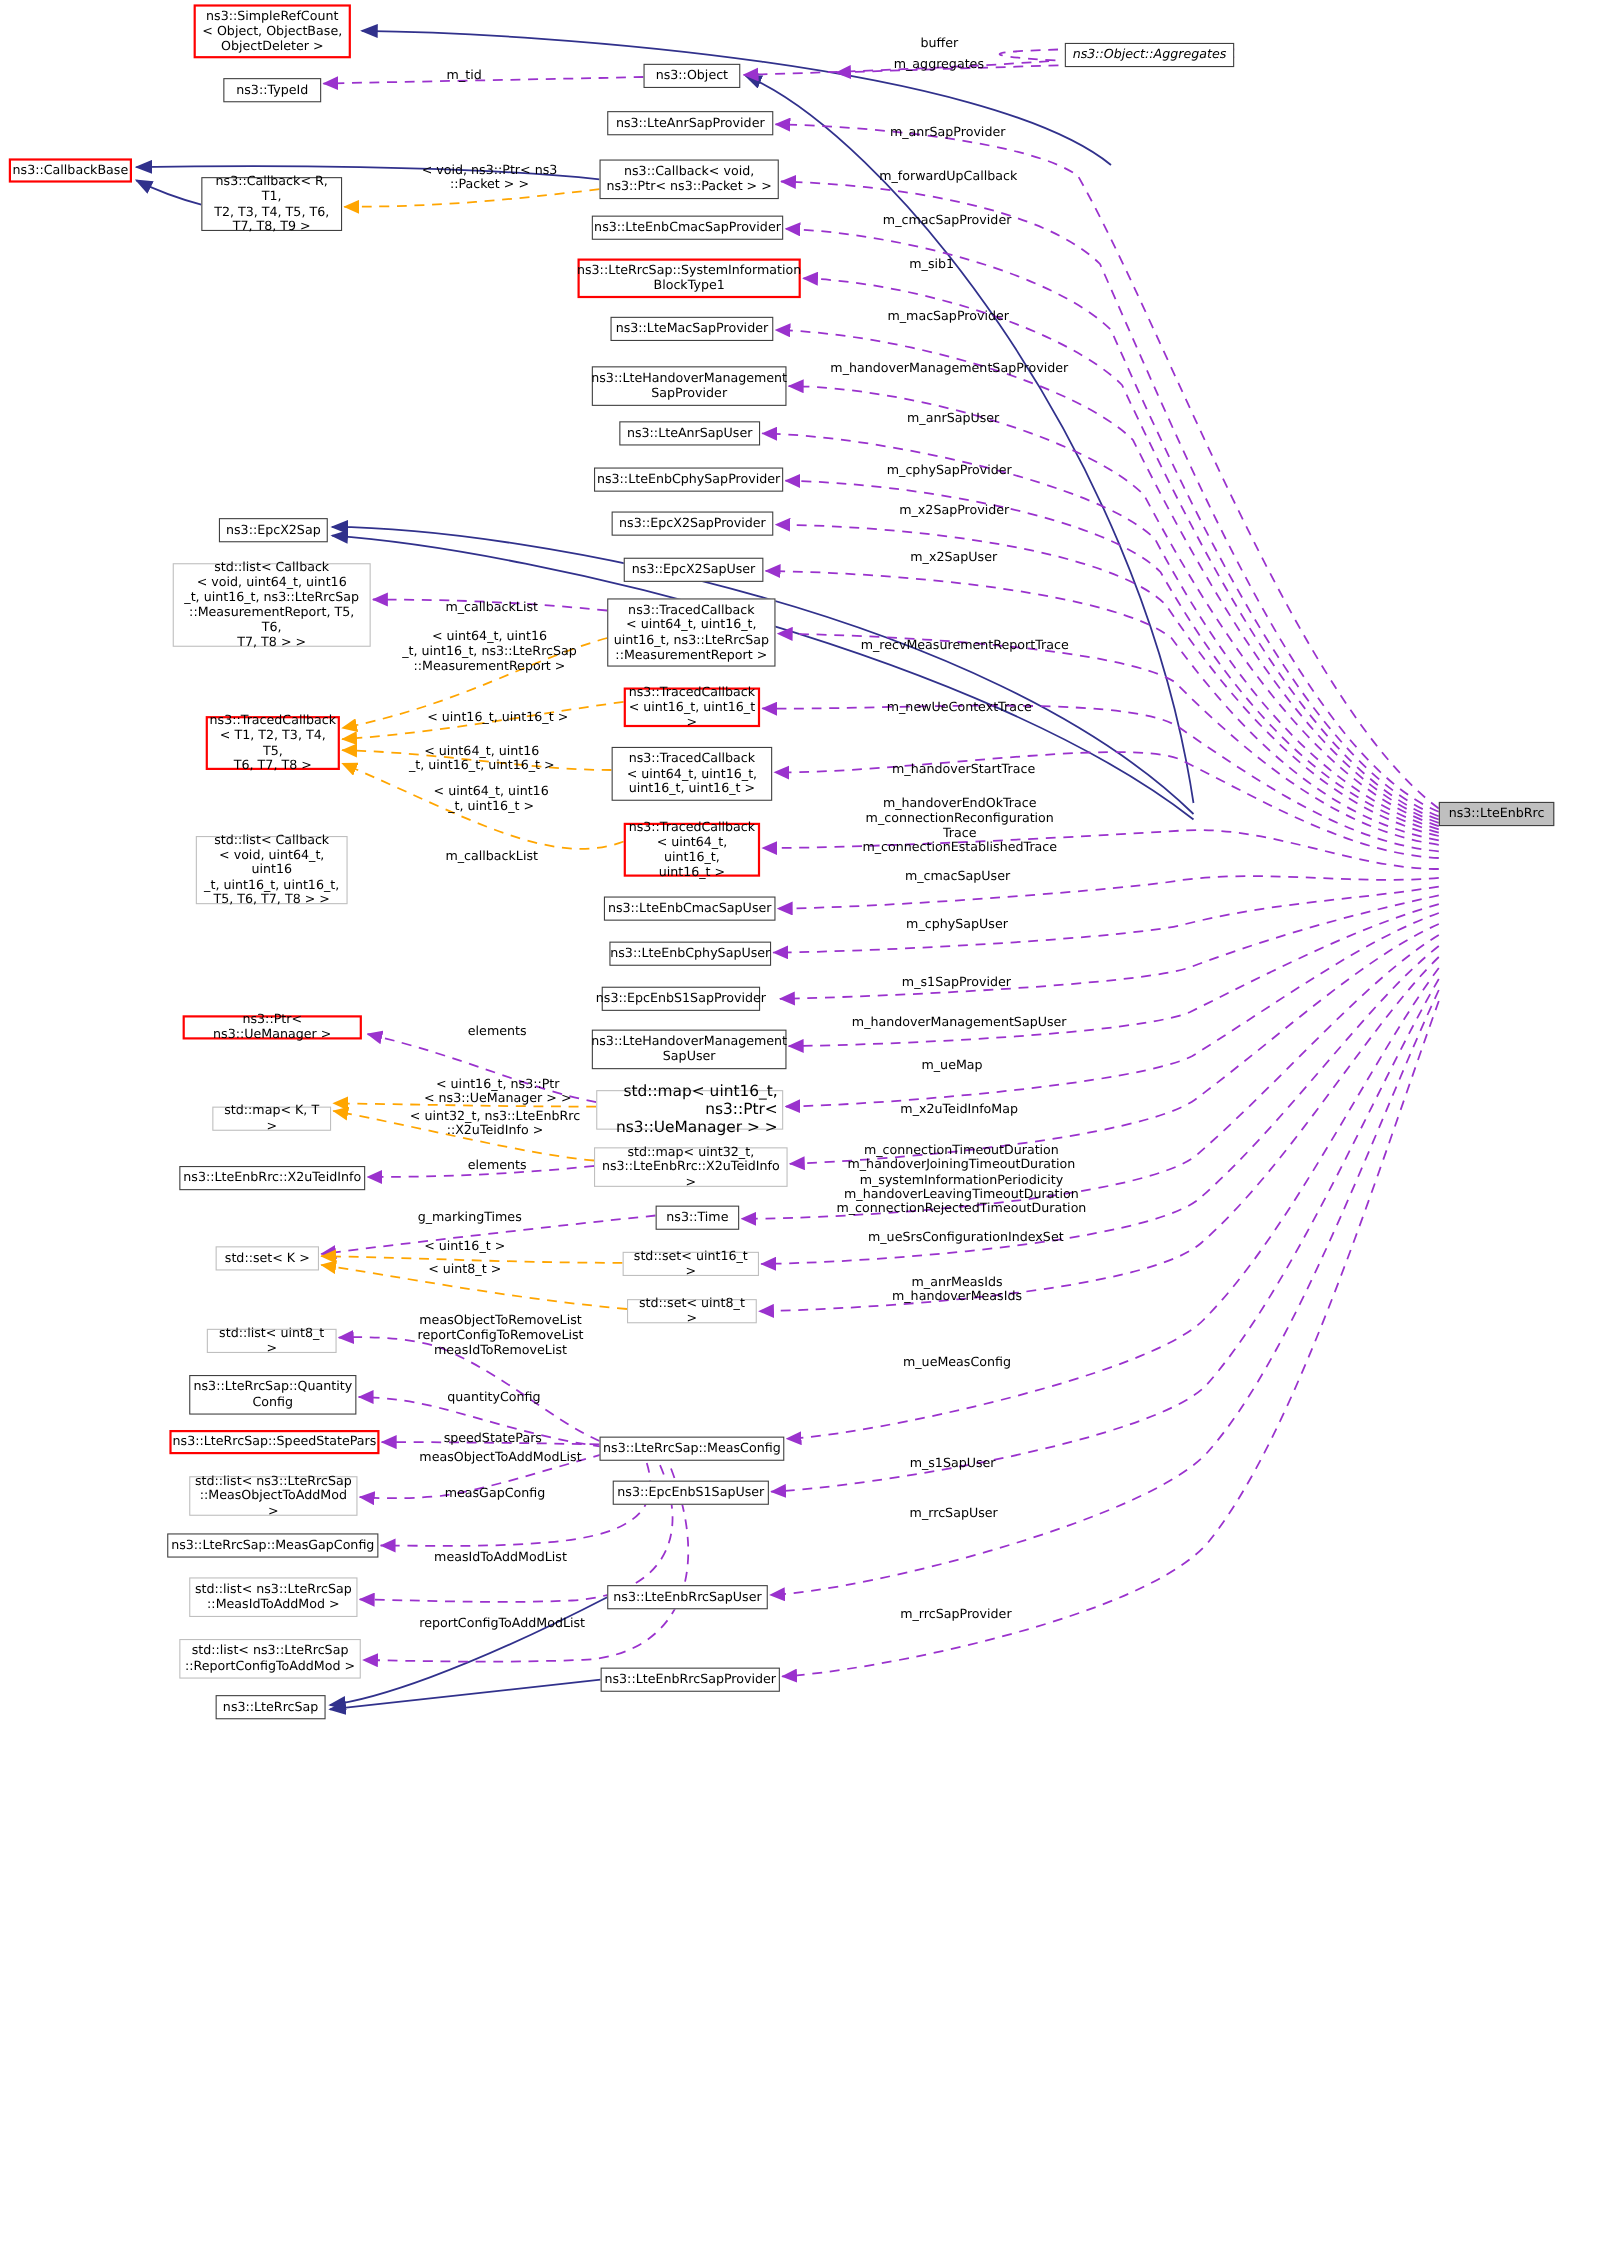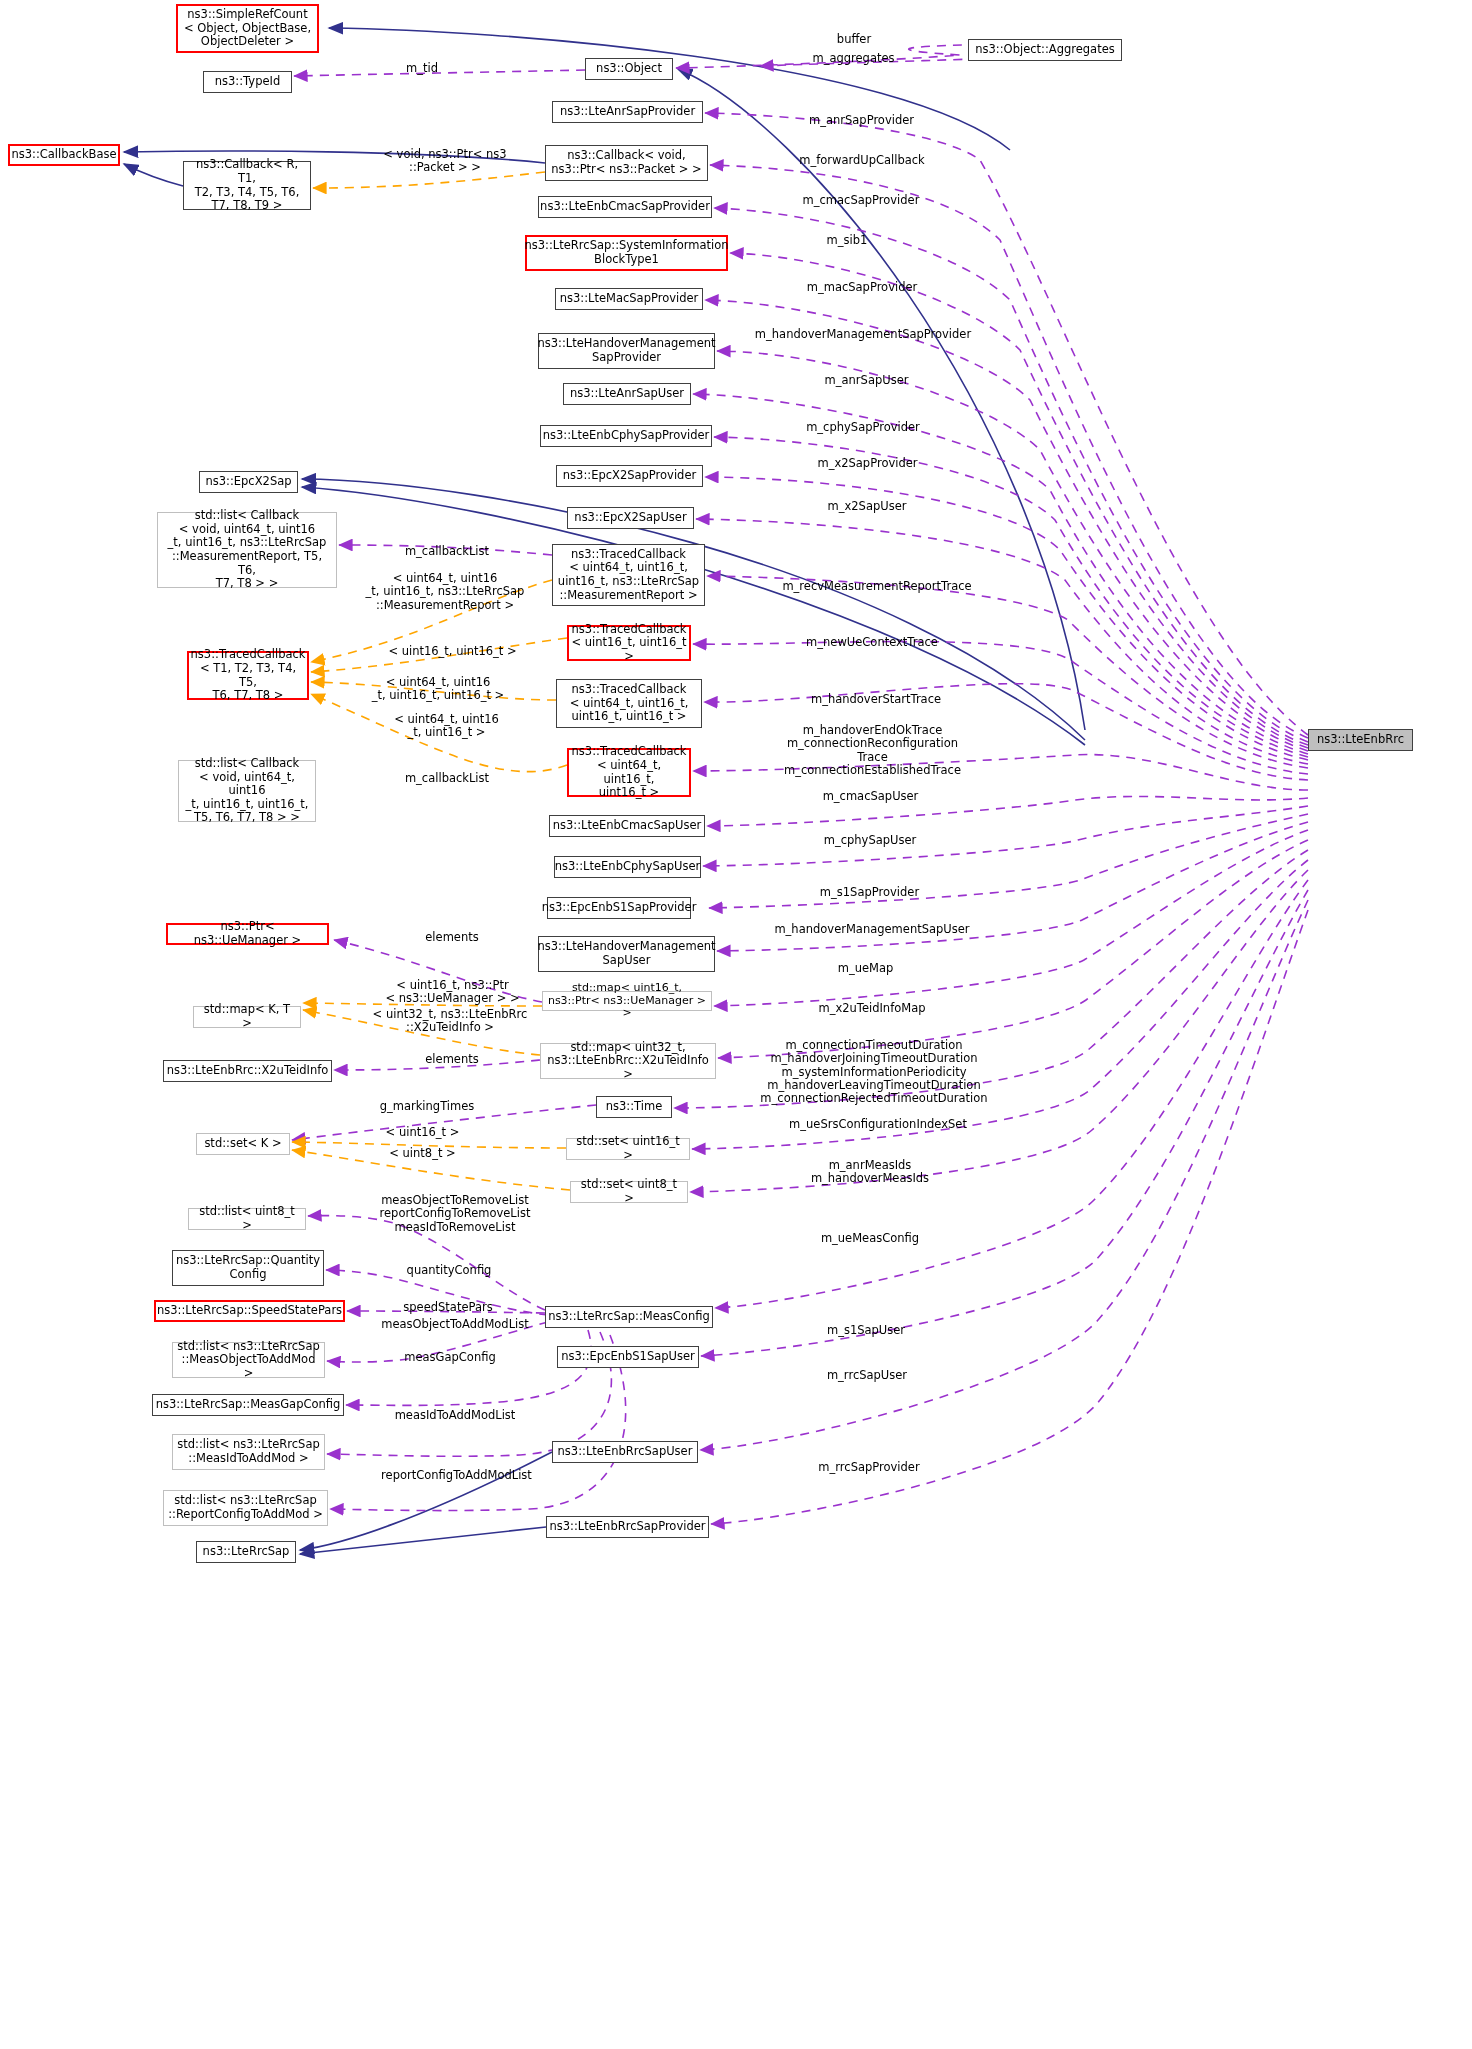--- a/index.html
+++ b/index.html
@@ -103,21 +103,21 @@
       <path d="M570,1190 C 460,1180 360,1160 292,1150"></path>
     </g>
   </svg>
 
   <div id="node-layer">
       <div class="node red" style="left: 176px; top: 4px; width: 143px; height: 49px; font-size: 11.5px;">ns3::SimpleRefCount
 &lt; Object, ObjectBase,
 ObjectDeleter &gt;</div>
       <div class="node" style="left: 203px; top: 71px; width: 89px; height: 22px; font-size: 11.5px;">ns3::TypeId</div>
       <div class="node" style="left: 585px; top: 58px; width: 88px; height: 22px; font-size: 11.5px;">ns3::Object</div>
-      <div class="node" style="left: 968px; top: 39px; width: 154px; height: 22px; font-size: 11.5px;">ns3::Object::Aggregates</div>
+      <div class="node" style="left: 968px; top: 39px; width: 154px; height: 22px; font-size: 11.5px; font-style: italic;">ns3::Object::Aggregates</div>
       <div class="node red" style="left: 8px; top: 144px; width: 112px; height: 22px; font-size: 11.5px;">ns3::CallbackBase</div>
       <div class="node" style="left: 183px; top: 161px; width: 128px; height: 49px; font-size: 11.5px;">ns3::Callback&lt; R, T1,
 T2, T3, T4, T5, T6,
 T7, T8, T9 &gt;</div>
       <div class="node" style="left: 552px; top: 101px; width: 151px; height: 22px; font-size: 11.5px;">ns3::LteAnrSapProvider</div>
       <div class="node" style="left: 545px; top: 145px; width: 163px; height: 36px; font-size: 11.5px;">ns3::Callback&lt; void,
 ns3::Ptr&lt; ns3::Packet &gt; &gt;</div>
       <div class="node" style="left: 538px; top: 196px; width: 174px; height: 22px; font-size: 11.5px;">ns3::LteEnbCmacSapProvider</div>
       <div class="node red" style="left: 525px; top: 235px; width: 203px; height: 36px; font-size: 11.5px;">ns3::LteRrcSap::SystemInformation
 BlockType1</div>
@@ -153,21 +153,21 @@
 &lt; void, uint64_t, uint16
 _t, uint16_t, uint16_t,
 T5, T6, T7, T8 &gt; &gt;</div>
       <div class="node" style="left: 549px; top: 815px; width: 156px; height: 22px; font-size: 11.5px;">ns3::LteEnbCmacSapUser</div>
       <div class="node" style="left: 554px; top: 856px; width: 147px; height: 22px; font-size: 11.5px;">ns3::LteEnbCphySapUser</div>
       <div class="node" style="left: 547px; top: 897px; width: 144px; height: 22px; font-size: 11.5px;">ns3::EpcEnbS1SapProvider</div>
       <div class="node red" style="left: 166px; top: 923px; width: 163px; height: 22px; font-size: 11.5px;">ns3::Ptr&lt; ns3::UeManager &gt;</div>
       <div class="node" style="left: 538px; top: 936px; width: 177px; height: 36px; font-size: 11.5px;">ns3::LteHandoverManagement
 SapUser</div>
       <div class="node gray" style="left: 193px; top: 995px; width: 108px; height: 22px; font-size: 11.5px; margin-top: 11px;">std::map&lt; K, T &gt;</div>
-      <div class="node gray" style="left: 542px; top: 991px; width: 170px; height: 20px; font-size: 11px;">std::map&lt; uint16_t,
+      <div class="node gray" style="left: 542px; top: 991px; width: 170px; height: 36px; font-size: 14px; text-align: right;">std::map&lt; uint16_t,
 ns3::Ptr&lt; ns3::UeManager &gt; &gt;</div>
       <div class="node" style="left: 163px; top: 1060px; width: 169px; height: 22px; font-size: 11.5px;">ns3::LteEnbRrc::X2uTeidInfo</div>
       <div class="node gray" style="left: 540px; top: 1043px; width: 176px; height: 36px; font-size: 11.5px;">std::map&lt; uint32_t,
 ns3::LteEnbRrc::X2uTeidInfo &gt;</div>
       <div class="node" style="left: 596px; top: 1096px; width: 76px; height: 22px; font-size: 11.5px;">ns3::Time</div>
       <div class="node gray" style="left: 196px; top: 1133px; width: 94px; height: 22px; font-size: 11.5px;">std::set&lt; K &gt;</div>
       <div class="node gray" style="left: 566px; top: 1138px; width: 124px; height: 22px; font-size: 11.5px;">std::set&lt; uint16_t &gt;</div>
       <div class="node gray" style="left: 570px; top: 1181px; width: 118px; height: 22px; font-size: 11.5px;">std::set&lt; uint8_t &gt;</div>
       <div class="node gray" style="left: 188px; top: 1208px; width: 118px; height: 22px; font-size: 11.5px;">std::list&lt; uint8_t &gt;</div>
       <div class="node" style="left: 172px; top: 1250px; width: 152px; height: 36px; font-size: 11.5px;">ns3::LteRrcSap::Quantity

